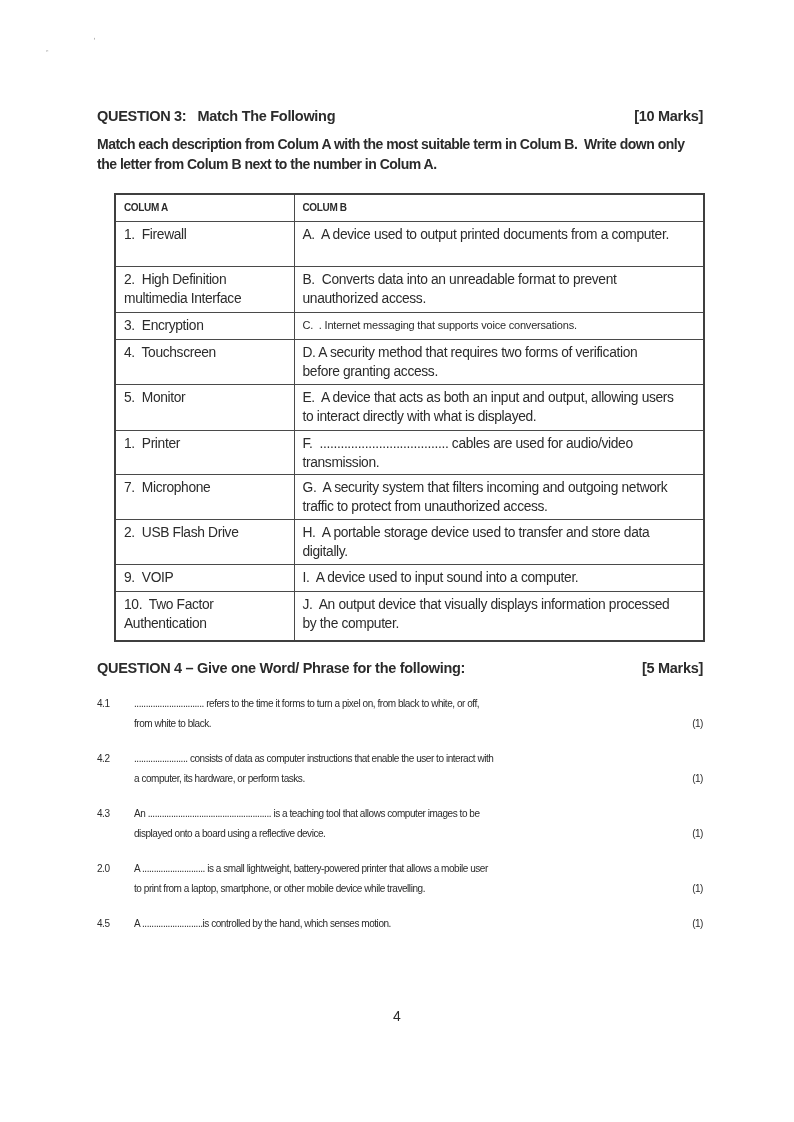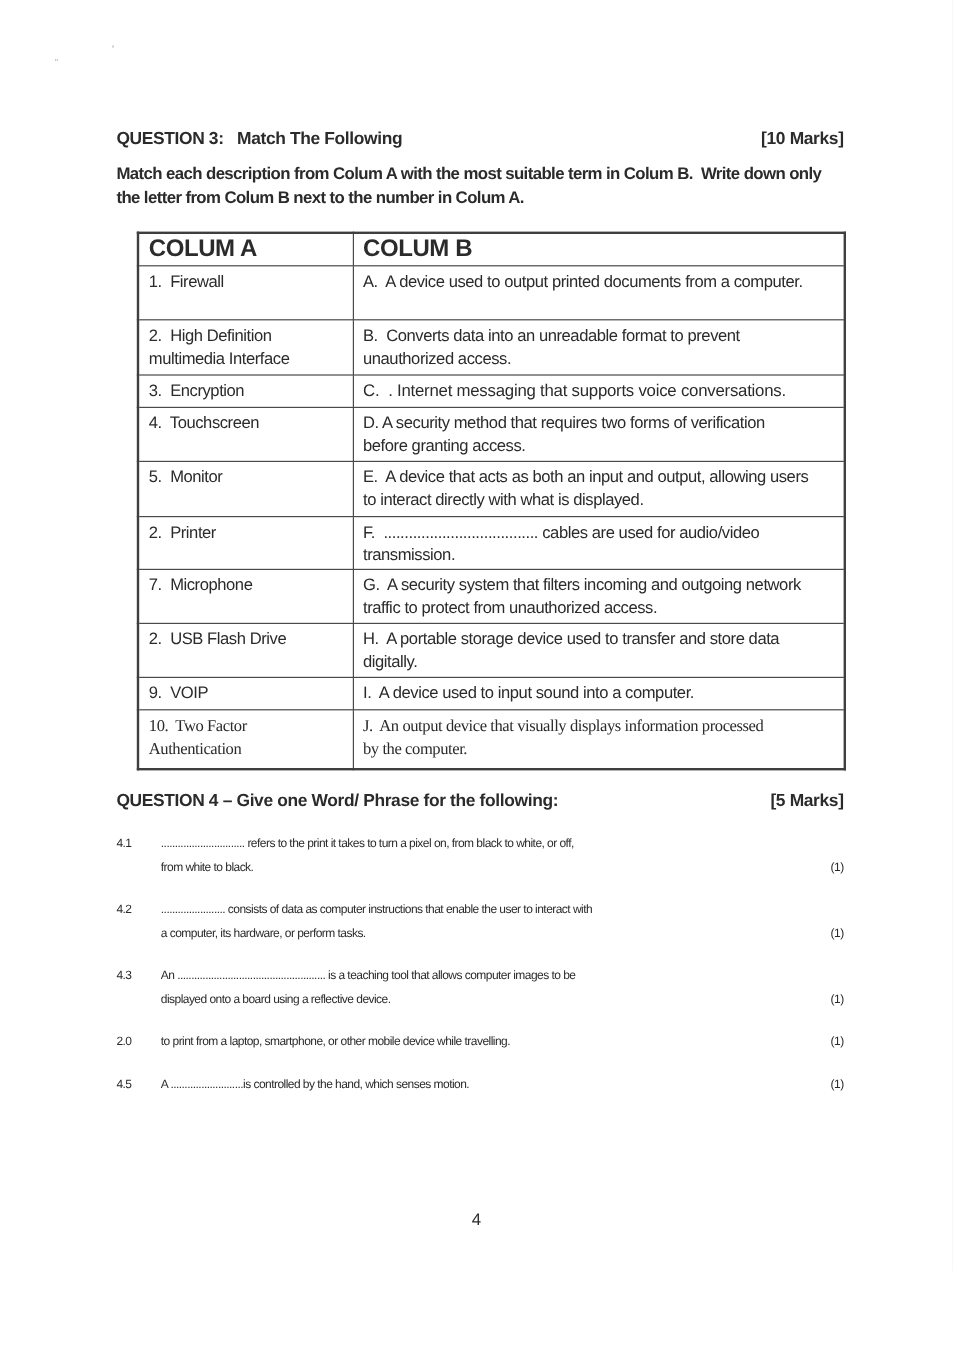--- a/index.html
+++ b/index.html
@@ -54,34 +54,34 @@
   }
   .match-table col.col-a { width: 179px; }
   .match-table col.col-b { width: 410px; }
   .match-table th, .match-table td {
     border: 1px solid #4a4a4a;
     vertical-align: top;
     text-align: left;
     padding: 3px 8px 2px 8px;
     overflow: visible;
   }
-  .match-table th { font-weight: bold; font-size: 20px; }
+  .match-table th { font-weight: bold; font-size: 10px; }
   thead tr { height: 27px; }
   tbody tr:nth-child(1)  { height: 45px; }
   tbody tr:nth-child(2)  { height: 46px; }
   tbody tr:nth-child(3)  { height: 27px; }
   tbody tr:nth-child(4)  { height: 45px; }
   tbody tr:nth-child(5)  { height: 46px; }
   tbody tr:nth-child(6)  { height: 44px; }
   tbody tr:nth-child(7)  { height: 45px; }
   tbody tr:nth-child(8)  { height: 45px; }
   tbody tr:nth-child(9)  { height: 27px; }
-  tbody tr:nth-child(10) { height: 50px; font-family: Liberation Serif, serif; }
+  tbody tr:nth-child(10) { height: 50px; }
   
-  tbody tr:nth-child(3) td.cell-b { font-size: 14px; letter-spacing: -0.2px; }
+  tbody tr:nth-child(3) td.cell-b { font-size: 11px; letter-spacing: -0.2px; }
 
   
   .q4-header { margin-top: 16px; text-align: right; }
   .q4-item {
     position: relative;
     margin-top: 16px;
     padding-left: 37px;
     font-size: 10px;
     letter-spacing: -0.45px;
     line-height: 19.5px;
@@ -186,21 +186,21 @@
           <td class="cell-a">
               <span class="line">5.  Monitor</span>
             </td>
           <td class="cell-b">
               <span class="line">E.  A device that acts as both an input and output, allowing users</span>
               <span class="line">to interact directly with what is displayed.</span>
             </td>
         </tr>
         <tr>
           <td class="cell-a">
-              <span class="line">2.  Printer</span>
+              <span class="line">1.  Printer</span>
             </td>
           <td class="cell-b">
               <span class="line">F.  ..................................... cables are used for audio/video</span>
               <span class="line">transmission.</span>
             </td>
         </tr>
         <tr>
           <td class="cell-a">
               <span class="line">7.  Microphone</span>
             </td>
@@ -239,38 +239,39 @@
       </tbody>
     </table>
 
     <div class="q-header q4-header">
       <span>QUESTION 4 – Give one Word/ Phrase for the following:</span>
       <span>[5 Marks]</span>
     </div>
 
     <div class="q4-item">
       <span class="item-number">4.1</span>
-      <span class="line">.............................. refers to the print it takes to turn a pixel on, from black to white, or off,</span>
+      <span class="line">.............................. refers to the time it forms to turn a pixel on, from black to white, or off,</span>
       <span class="line">from white to black.</span>
       <span class="item-mark">(1)</span>
     </div>
     <div class="q4-item">
       <span class="item-number">4.2</span>
       <span class="line">....................... consists of data as computer instructions that enable the user to interact with</span>
       <span class="line">a computer, its hardware, or perform tasks.</span>
       <span class="item-mark">(1)</span>
     </div>
     <div class="q4-item">
       <span class="item-number">4.3</span>
       <span class="line">An ..................................................... is a teaching tool that allows computer images to be</span>
       <span class="line">displayed onto a board using a reflective device.</span>
       <span class="item-mark">(1)</span>
     </div>
     <div class="q4-item">
       <span class="item-number">2.0</span>
+      <span class="line">A ........................... is a small lightweight, battery-powered printer that allows a mobile user</span>
       <span class="line">to print from a laptop, smartphone, or other mobile device while travelling.</span>
       <span class="item-mark">(1)</span>
     </div>
     <div class="q4-item">
       <span class="item-number">4.5</span>
       <span class="line">A ..........................is controlled by the hand, which senses motion.</span>
 
       <span class="item-mark">(1)</span>
     </div>
 

